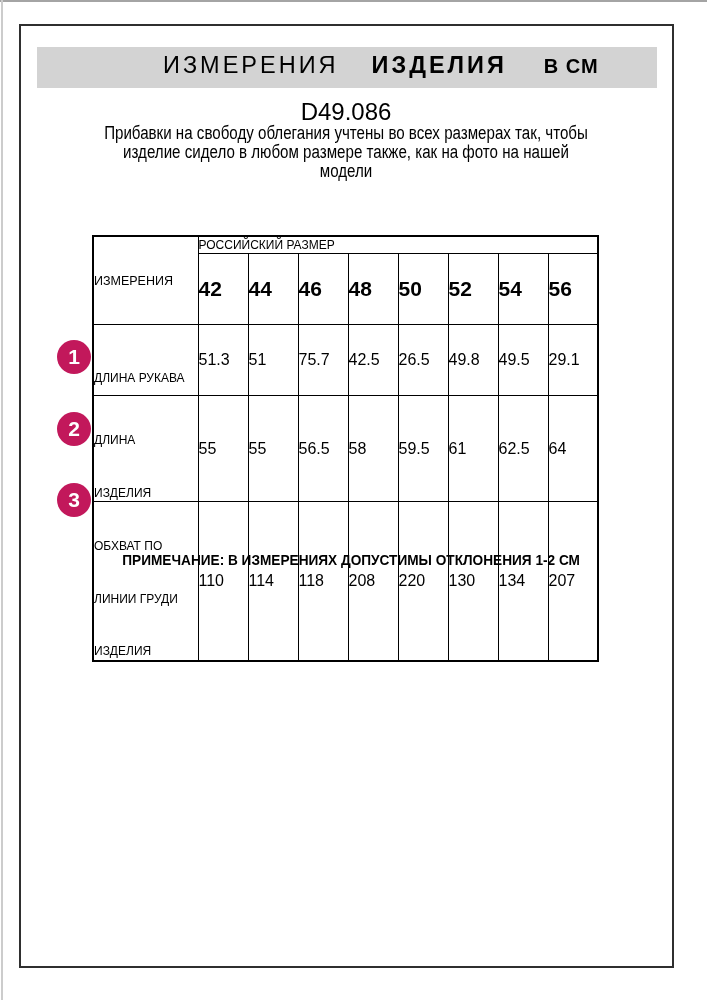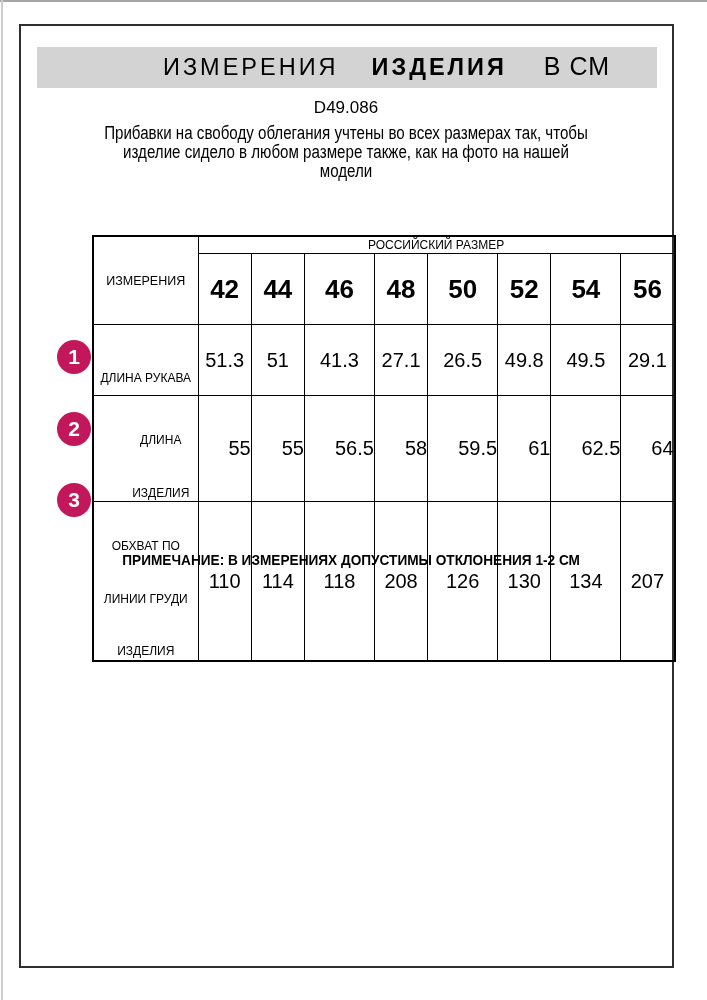--- a/index.html
+++ b/index.html
@@ -10,41 +10,41 @@
   }
   .edge-top{position:absolute;left:0;top:0;width:707px;height:2px;background:#a4a4a4;}
   .edge-left{position:absolute;left:1px;top:0;width:2px;height:1000px;background:#cccccc;}
   .frame{position:absolute;left:19px;top:24px;width:655px;height:944px;
     border:2px solid var(--frame-border);box-sizing:border-box;background:#fff;}
   .header-bar{position:absolute;left:37px;top:47px;width:620px;height:41px;
     background:var(--header-bar);display:flex;align-items:baseline;
     padding:5px 0 0 126px;box-sizing:border-box;white-space:nowrap;}
   .title-w1{font-size:23.5px;font-weight:400;letter-spacing:3px;}
   .title-w2{font-size:23.5px;font-weight:700;letter-spacing:3px;margin-left:33px;}
-  .title-unit{font-size:25px;font-weight:400;letter-spacing:1px;margin-left:37px;}
+  .title-unit{font-size:20px;font-weight:700;letter-spacing:1px;margin-left:37px;}
   .article-code{position:absolute;left:21px;top:98px;width:650px;text-align:center;
-    font-size:17px;font-weight:400;}
+    font-size:24px;font-weight:400;}
   .intro{position:absolute;left:21px;top:124px;width:650px;text-align:center;
     font-size:18px;line-height:19px;transform:scaleX(.84);transform-origin:50% 0;}
   .intro span{display:block;}
   .size-table{position:absolute;left:92px;top:235px;border-collapse:collapse;
     table-layout:fixed;border:2px solid var(--table-border);}
-  .size-table td{border:1.5px solid var(--table-border);text-align:center;
+  .size-table td{border:1.5px solid var(--table-border);
     vertical-align:middle;padding:0;overflow:hidden;}
   .col-label{width:105px;}
   .col-size{width:50px;}
   .row-group td{height:16px;}
   .row-sizes td{height:70px;}
   .row-data1 td{height:70px;}
-  .row-data2 td{height:71px;padding-left:30px;}
+  .row-data2 td{height:71px;}
   .row-data3 td{height:69px;}
   .corner-header{font-size:12.5px;}
   .group-header{font-size:12px;}
-  .size-cell{font-size:26px;font-weight:700;}
-  .value-cell{font-size:20px;}
+  .size-cell{font-size:21px;font-weight:700;}
+  .value-cell{font-size:16px;}
   .label-cell{font-size:12px;line-height:1.3;}
   .label-cell span{display:block;margin-top:37px;}
   .note{position:absolute;left:92px;top:551px;width:505px;text-align:center;
     font-size:15.5px;font-weight:700;transform:scaleX(.88);transform-origin:50% 0;
     white-space:nowrap;}
   .num-badge{position:absolute;left:57px;width:34px;height:34px;border-radius:50%;
     background:var(--accent);color:#fff;display:flex;align-items:center;
     justify-content:center;font-size:21px;font-weight:700;}
   .badge-1{top:340px;} .badge-2{top:412px;} .badge-3{top:483px;}
 </style>
@@ -95,22 +95,22 @@
     <td class="size-cell">52</td>
     <td class="size-cell">54</td>
     <td class="size-cell">56</td>
   </tr>
   <tr class="row-data1">
     <td class="label-cell">
       <span>ДЛИНА РУКАВА</span>
     </td>
     <td class="value-cell">51.3</td>
     <td class="value-cell">51</td>
-    <td class="value-cell">41.3</td>
-    <td class="value-cell">27.1</td>
+    <td class="value-cell">75.7</td>
+    <td class="value-cell">42.5</td>
     <td class="value-cell">26.5</td>
     <td class="value-cell">49.8</td>
     <td class="value-cell">49.5</td>
     <td class="value-cell">29.1</td>
   </tr>
   <tr class="row-data2">
     <td class="label-cell">
       <span>ДЛИНА</span>
       <span>ИЗДЕЛИЯ</span>
     </td>
@@ -126,21 +126,21 @@
   <tr class="row-data3">
     <td class="label-cell">
       <span>ОБХВАТ ПО</span>
       <span>ЛИНИИ ГРУДИ</span>
       <span>ИЗДЕЛИЯ</span>
     </td>
     <td class="value-cell">110</td>
     <td class="value-cell">114</td>
     <td class="value-cell">118</td>
     <td class="value-cell">208</td>
-    <td class="value-cell">126</td>
+    <td class="value-cell">220</td>
     <td class="value-cell">130</td>
     <td class="value-cell">134</td>
     <td class="value-cell">207</td>
   </tr>
 </tbody>
   </table>
 
 <div class="num-badge badge-1">1</div>
 <div class="num-badge badge-2">2</div>
 <div class="num-badge badge-3">3</div>

